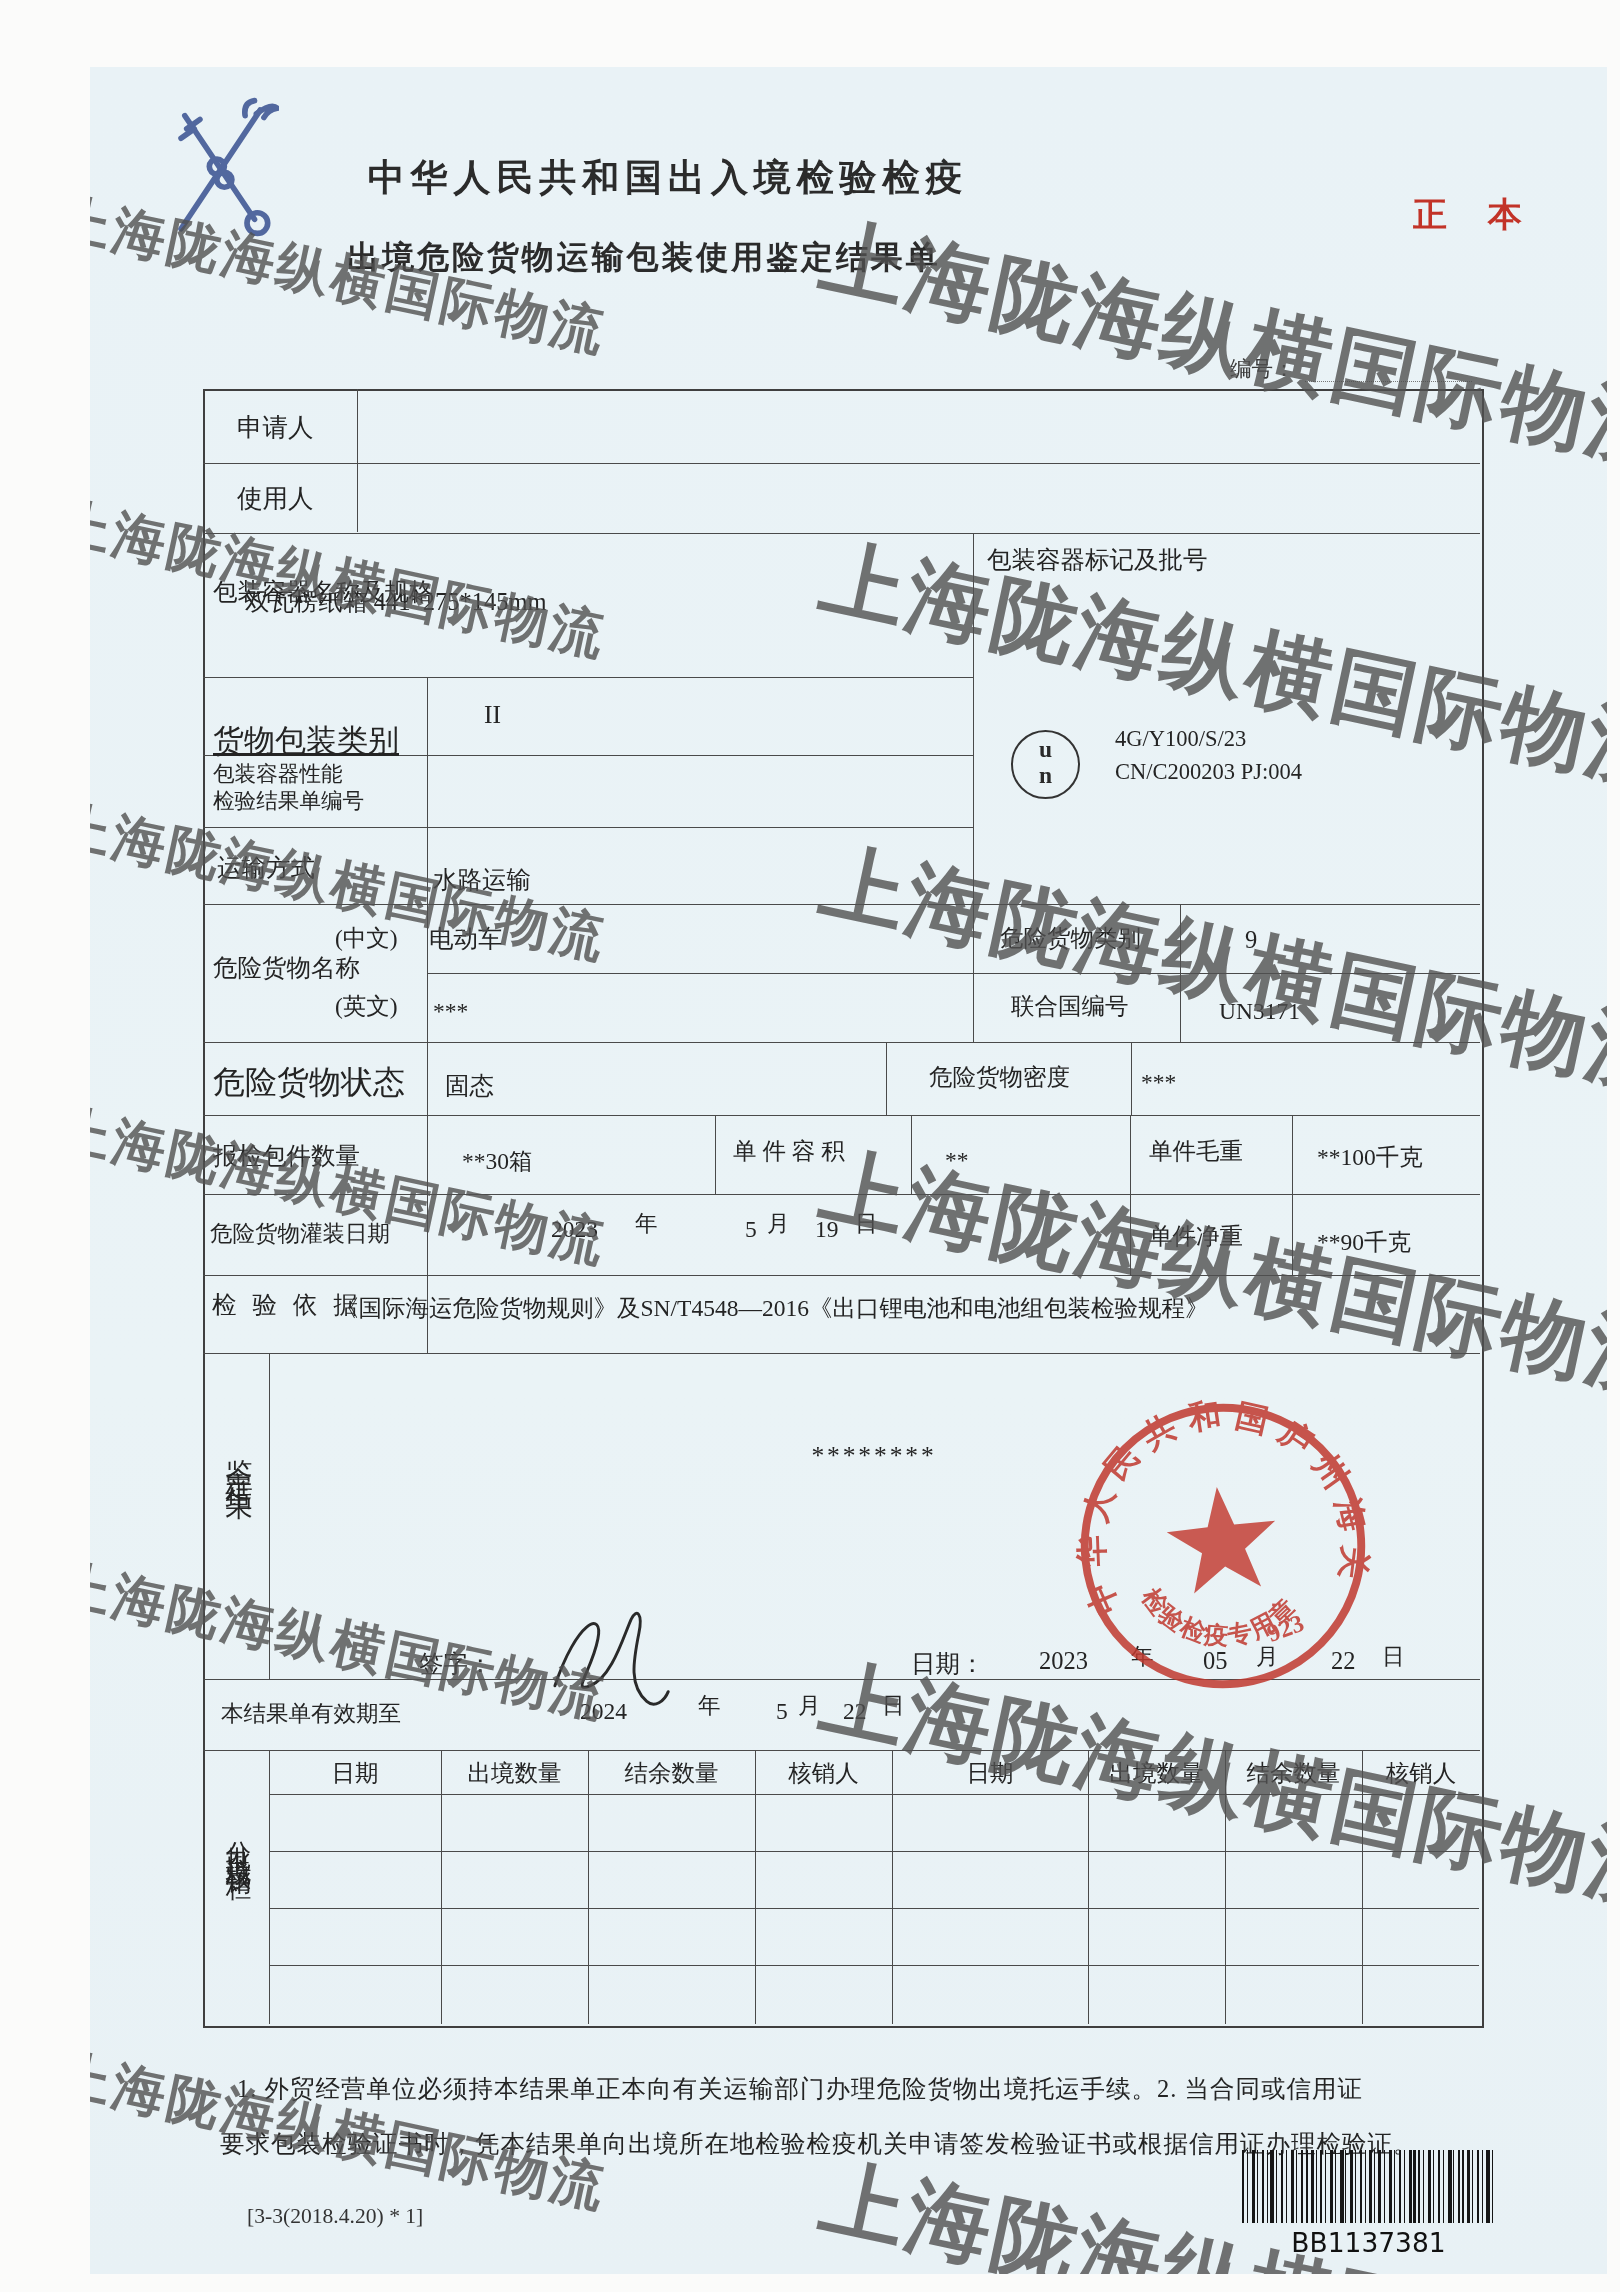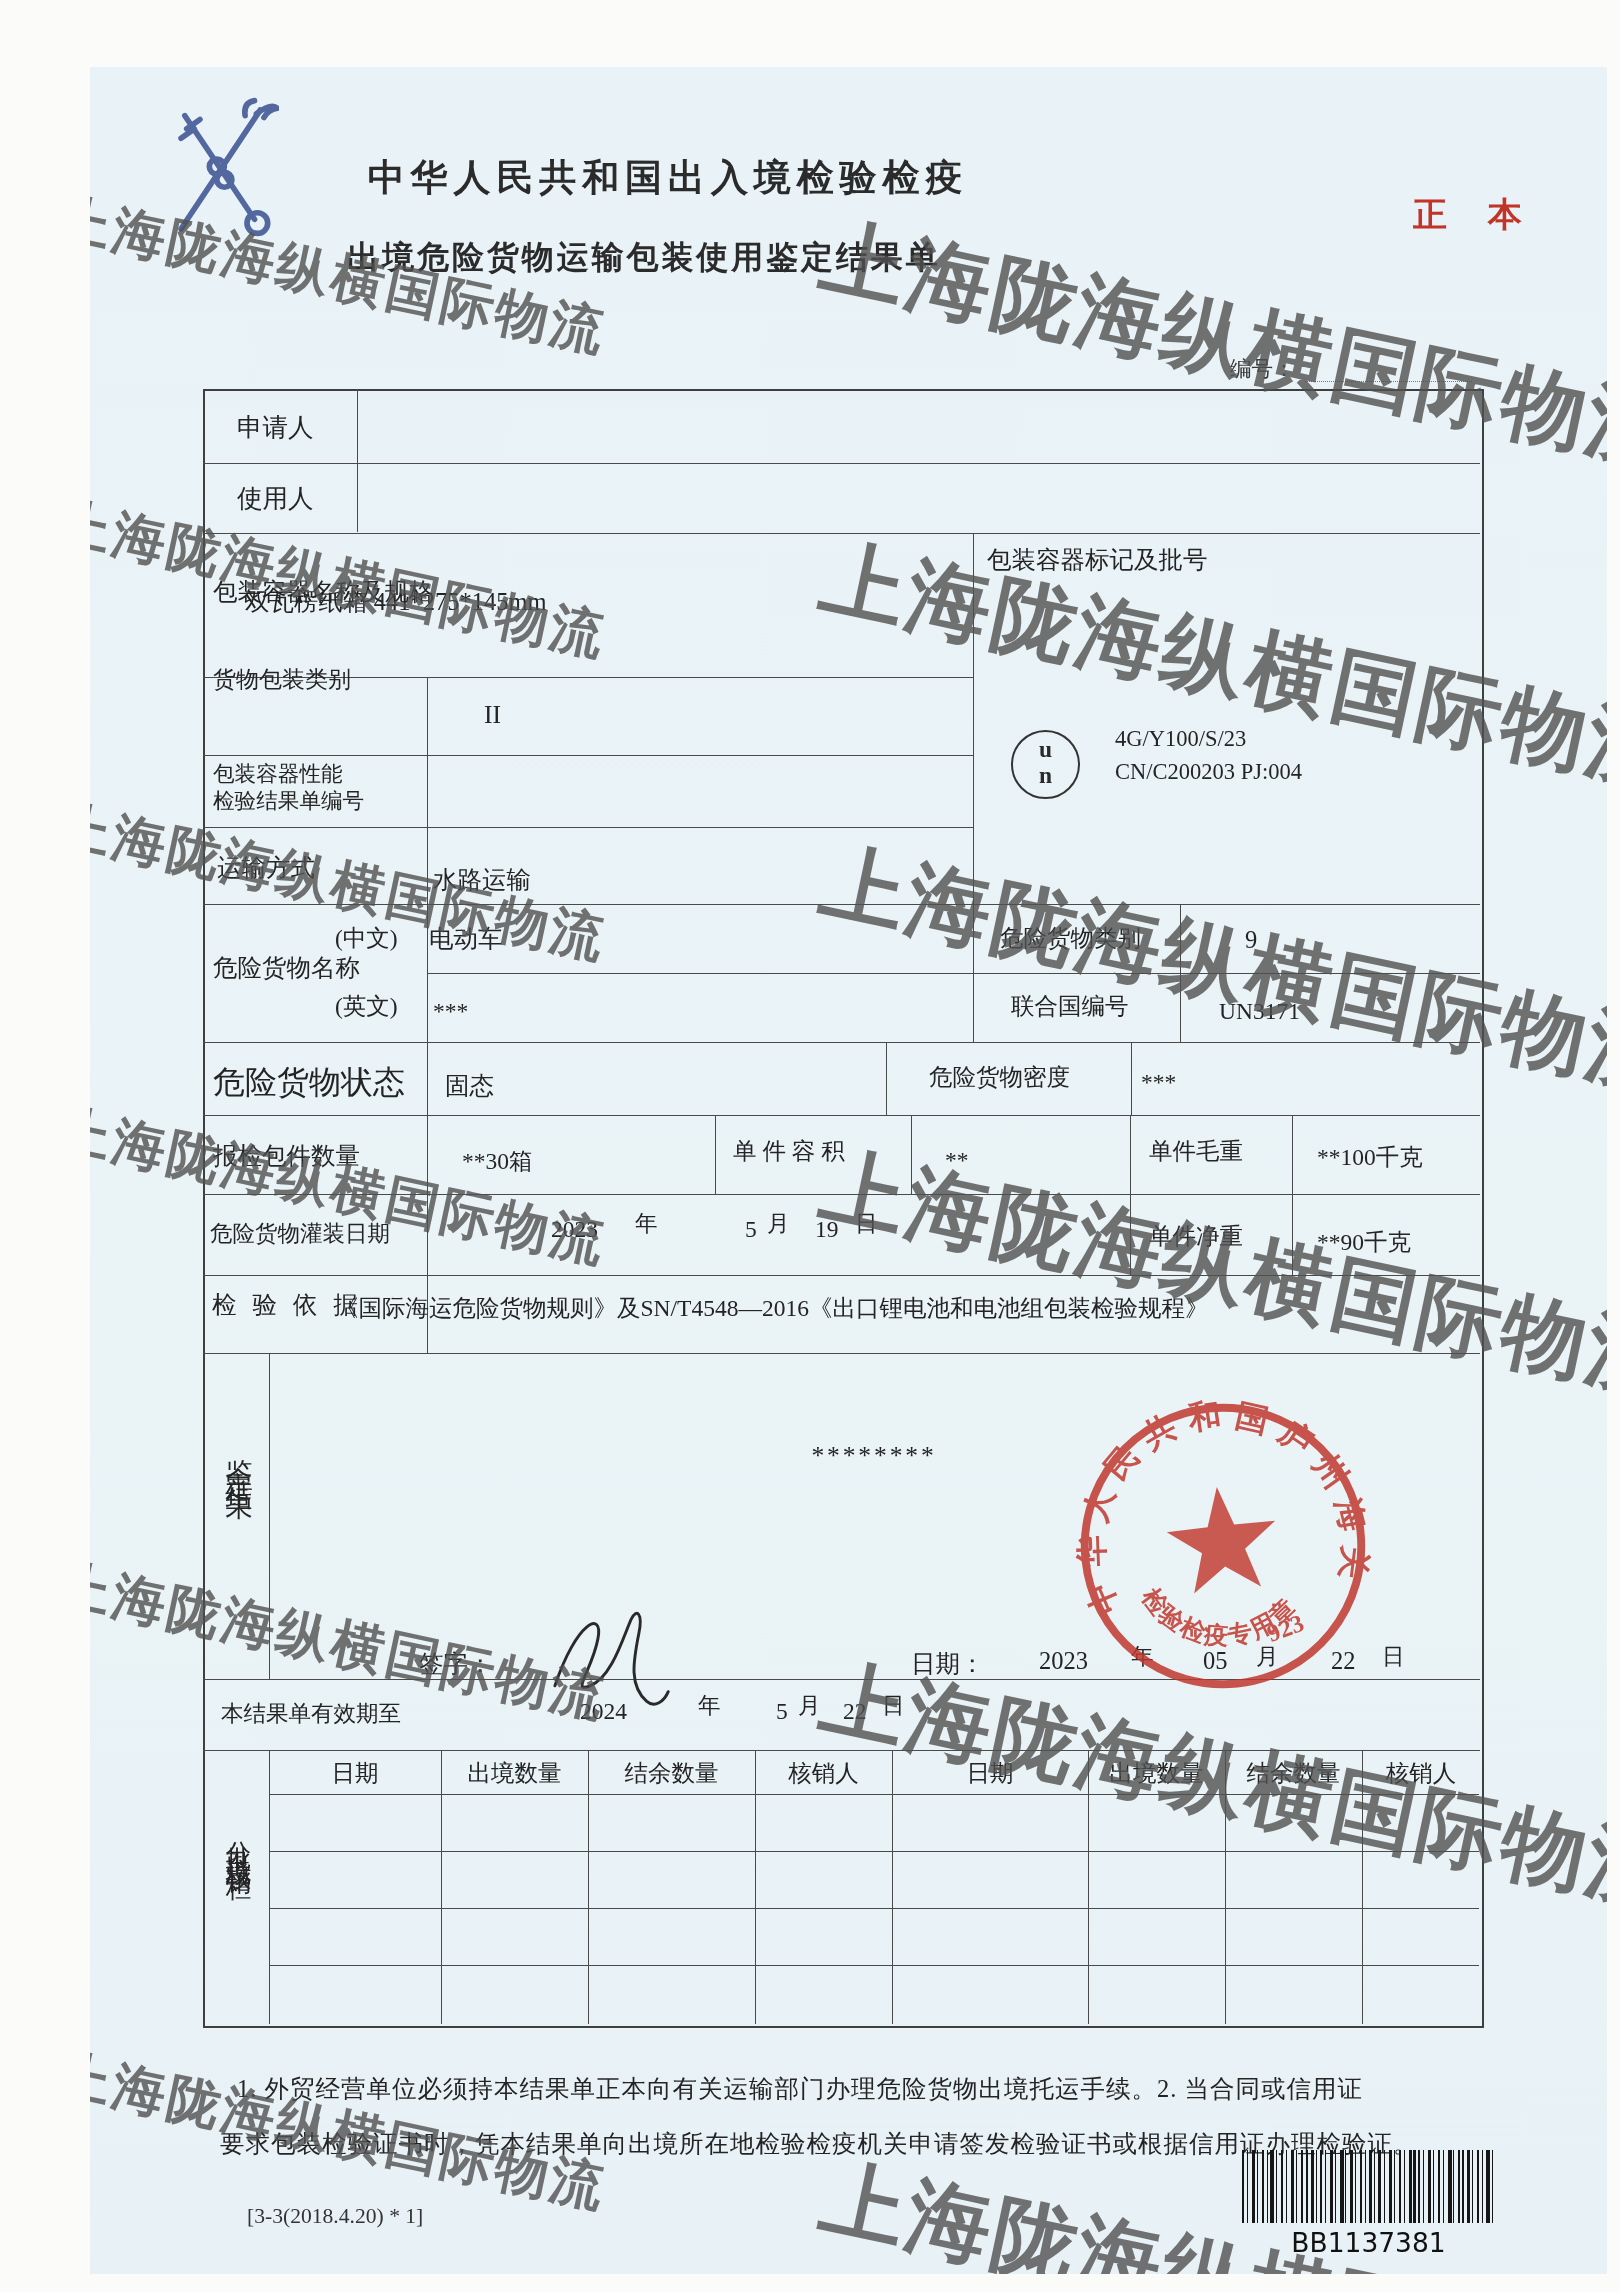--- a/index.html
+++ b/index.html
@@ -107,21 +107,21 @@
   <div class="t" style="left:155px;top:518px;font-size:24.5px;">双瓦楞纸箱 441*275*145mm</div>
 
   <div class="t" style="left:897px;top:476px;font-size:24.5px;">包装容器标记及批号</div>
   <div class="uncircle" style="left:921px;top:663px;">
     <span style="margin-top:3.9px;">u</span>
     <span>n</span>
   </div>
   <div class="t" style="left:1025px;top:659px;font-size:22.5px;">4G/Y100/S/23</div>
   <div class="t" style="left:1025px;top:692px;font-size:22.5px;">CN/C200203 PJ:004</div>
 
-  <div class="t" style="left:123px;top:597px;font-size:23px;">货物包装类别</div>
+  <div class="t" style="left:123px;top:653px;font-size:31px;text-decoration:underline;">货物包装类别</div>
   <div class="t" style="left:394px;top:633px;font-size:25.5px;">II</div>
 
   <div class="t" style="left:123px;top:692px;font-size:21.6px;">包装容器性能</div>
   <div class="t" style="left:123px;top:719px;font-size:21.6px;">检验结果单编号</div>
   <div class="t" style="left:394px;top:706px;font-size:22.5px;"></div>
 
   <div class="t" style="left:127px;top:784px;font-size:24.5px;">运输方式</div>
   <div class="t" style="left:343px;top:796px;font-size:24.5px;">水路运输</div>
 
   <div class="t" style="left:123px;top:884px;font-size:24.5px;">危险货物名称</div>

